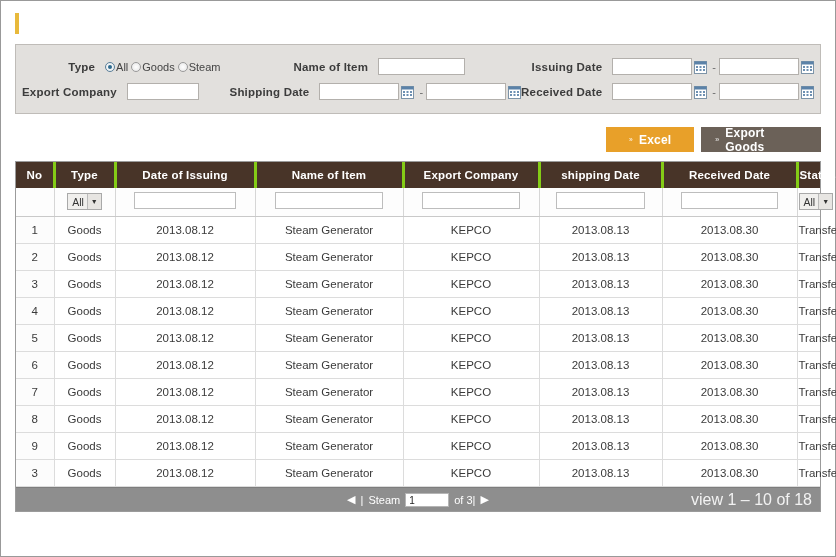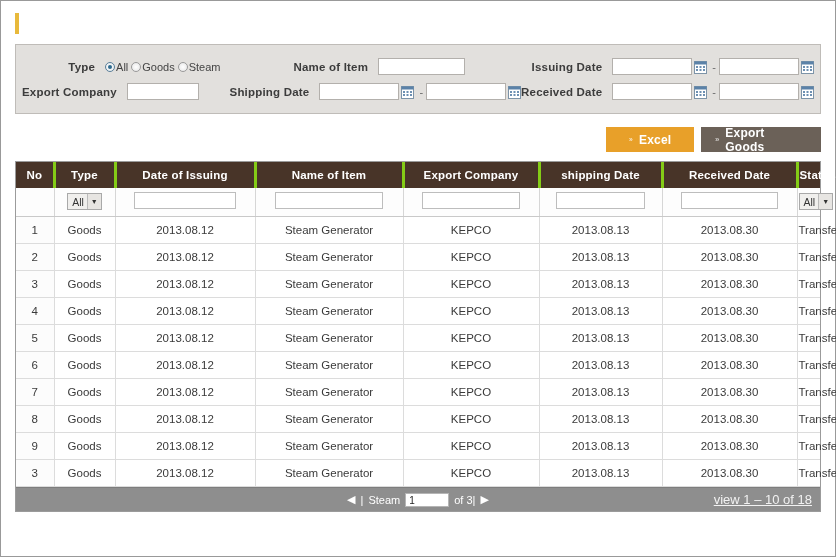--- a/index.html
+++ b/index.html
@@ -261,24 +261,23 @@
     color: #222;
     font-size: 10px;
     padding-left: 3px;
     line-height: 14px;
     text-align: left;
     display: inline-block;
   }
   .view-count {
     position: absolute;
     right: 8px;
-    font-size: 13px;
+    font-size: 16px;
     color: #f2f2f2;
     white-space: nowrap;
-    text-decoration: underline;
   }
 </style>
 </head>
 <body>
 
 <div class="page">
 
   <div class="title-row">
     <div class="title-bar"></div>
   </div>

